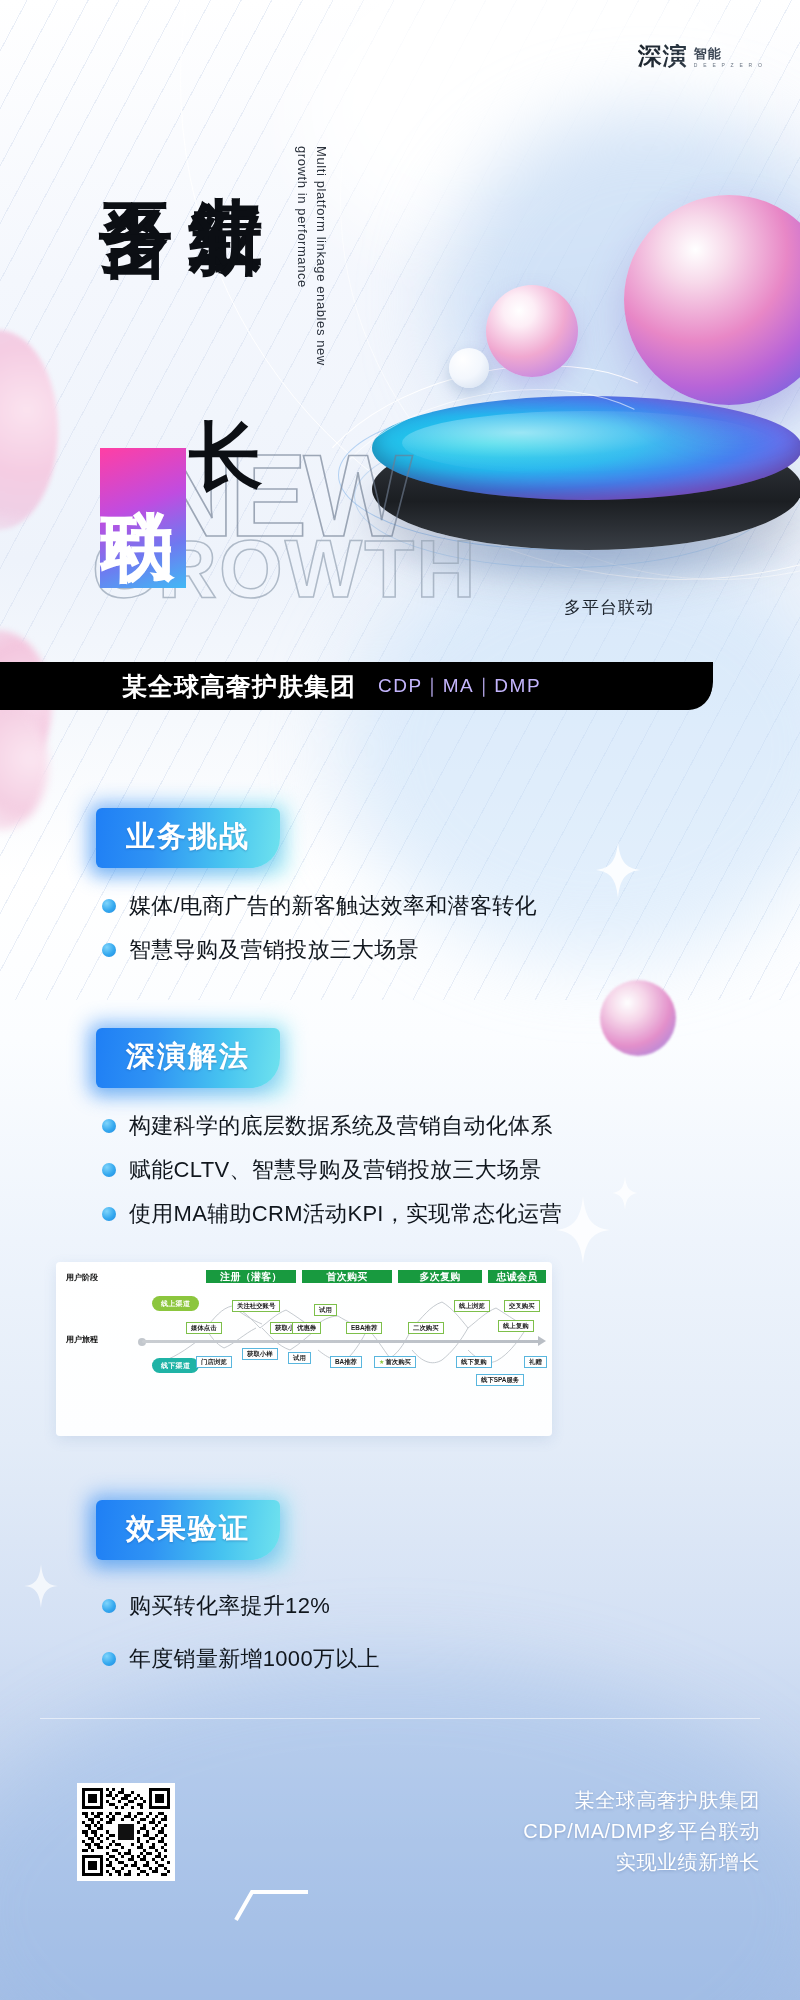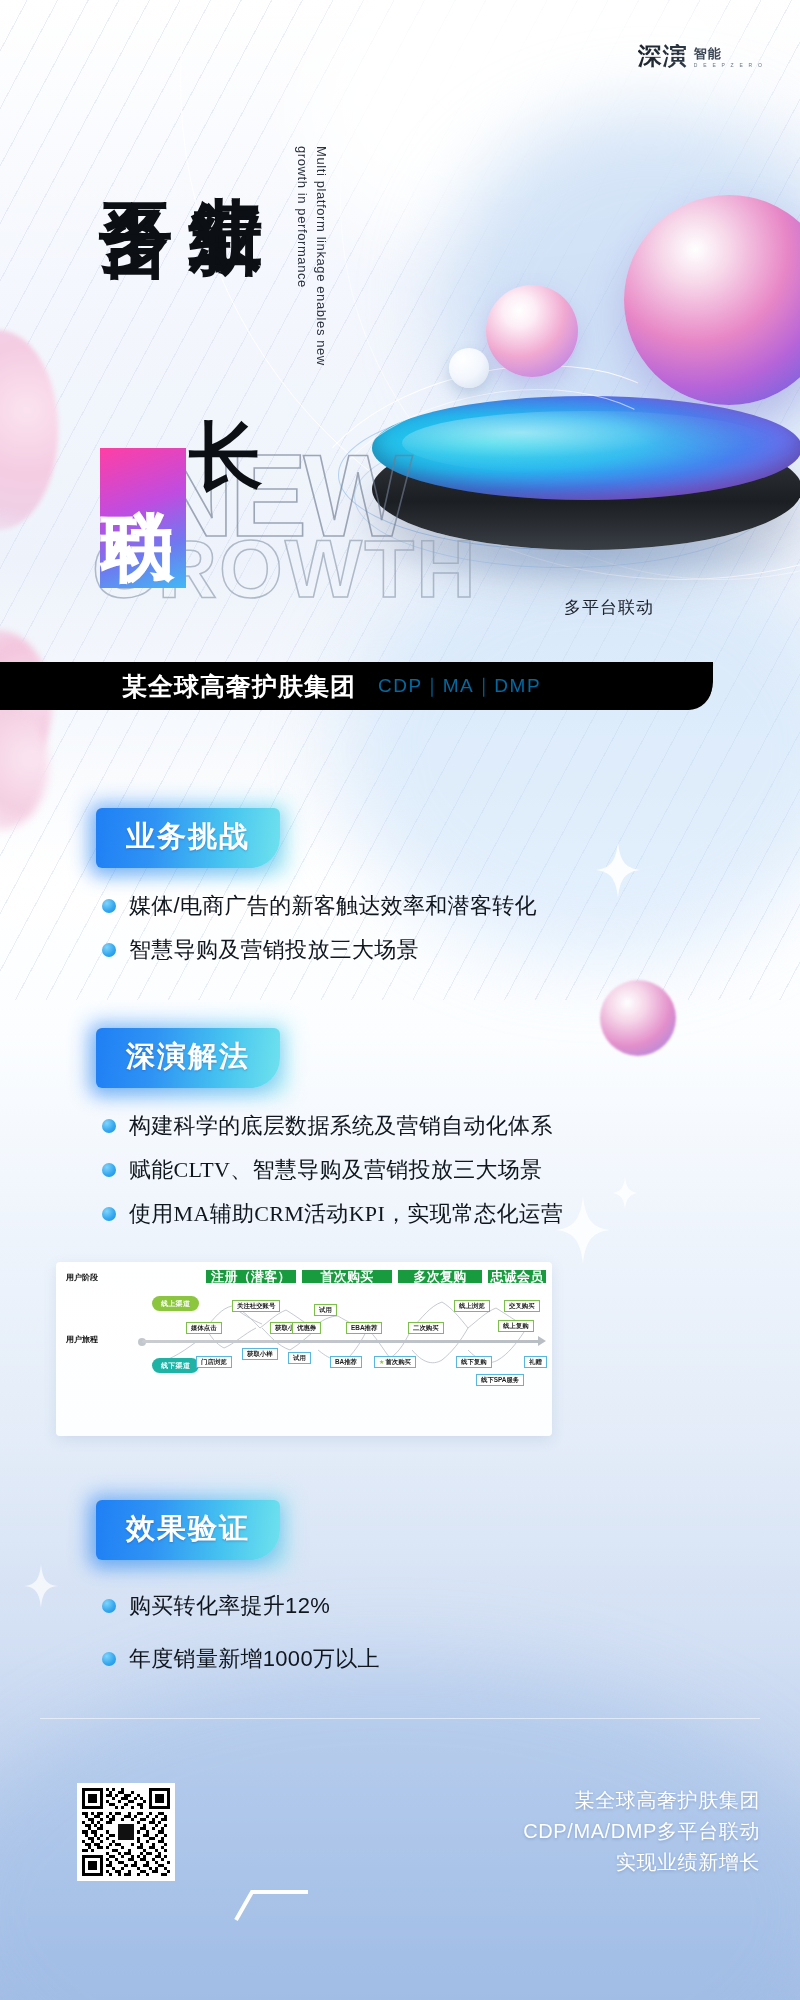--- a/index.html
+++ b/index.html
@@ -192,21 +192,21 @@
   }
   .blackbar::after{
     content:""; position:absolute; right:-1px; top:0; width:46px; height:48px;
     background:#000; border-radius:0 0 28px 0;
   }
   .bb-inner{
     position:absolute; left:0; top:0; height:48px; width:712px;
     display:flex; align-items:center; padding-left:122px; gap:22px;
   }
   .bb-brand{ color:#fff; font-size:25px; font-weight:700; letter-spacing:1px; }
-  .bb-tags{ color:#0369a1; font-size:19px; font-weight:400; letter-spacing:1.5px; }
+  .bb-tags{ color:#c4b5fd; font-size:19px; font-weight:400; letter-spacing:1.5px; }
 
   
   .section{ position:absolute; left:0; width:800px; z-index:6; }
   .badge{
     position:relative; display:inline-block;
     padding:9px 30px 11px 30px;
     background:linear-gradient(96deg,#1f7ff5 0%,#2f93f4 32%,#47c4f0 70%,#6fe2ee 100%);
     border-radius:6px 6px 30px 6px;
     box-shadow:0 6px 16px rgba(50,140,230,.28);
   }
@@ -234,21 +234,21 @@
     position:absolute; left:56px; top:1262px; width:496px; height:174px;
     background:linear-gradient(180deg,#ffffff 0%,#fdfeff 100%);
     border-radius:4px;
     box-shadow:0 4px 14px rgba(80,120,180,.14);
     z-index:6; overflow:hidden;
   }
   .jrow-label{ font-size:8px; font-weight:700; color:#111; }
   .stage{
     position:absolute; height:13px; background:#189a3f;
     display:flex; align-items:center; justify-content:center;
-    color:#fff; font-size:13px; font-weight:700; letter-spacing:.3px;
+    color:#fff; font-size:10px; font-weight:700; letter-spacing:.3px;
   }
   .chan{
     position:absolute; height:15px; border-radius:9px;
     display:flex; align-items:center; justify-content:center;
     color:#fff; font-size:7px; font-weight:700; letter-spacing:.3px;
     padding:0 9px;
   }
   .chan-on{ background:#8cc63e; }
   .chan-off{ background:#1fb3a6; }
   .node{
@@ -389,21 +389,21 @@
           <span class="bullet-txt">媒体/电商广告的新客触达效率和潜客转化</span>
         </div>
         <div class="bullet">
           <span class="dot"></span>
           <span class="bullet-txt">智慧导购及营销投放三大场景</span>
         </div>
       </div>
     </div>
   </div>
 
-  <div class="section" style="top:1028px;font-family:Liberation Serif, serif;">
+  <div class="section" style="top:1028px;">
     <div style="padding-left:96px;">
       <div class="badge">
         <span class="badge-txt">深演解法</span>
       </div>
       <div class="bullets">
         <div class="bullet">
           <span class="dot"></span>
           <span class="bullet-txt">构建科学的底层数据系统及营销自动化体系</span>
         </div>
         <div class="bullet">

